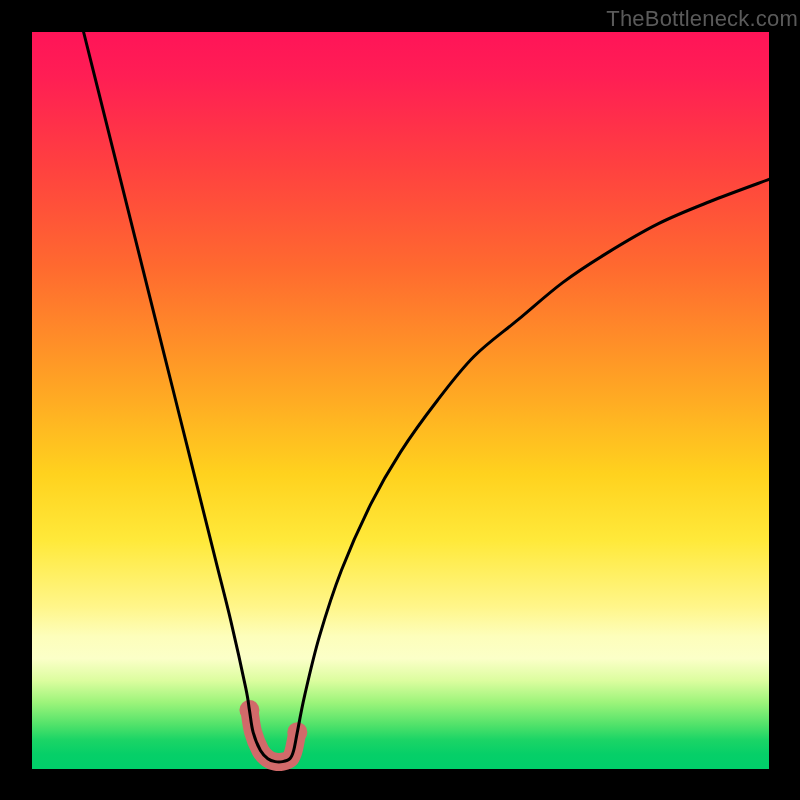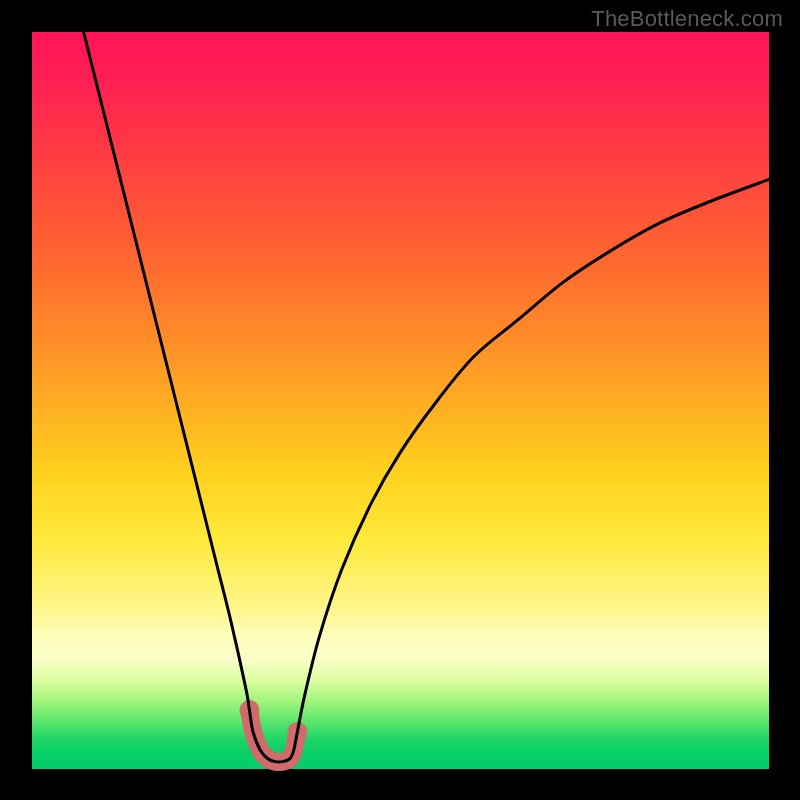--- a/index.html
+++ b/index.html
@@ -41,21 +41,21 @@
       #9cf47a 91%,
       #51e26a 94%,
       #1cd566 96%,
       #06cf68 98%,
       #00cf6a 100%
     );
   }
   .watermark {
     position: absolute;
     top: 6px;
-    right: 17px;
+    right: 2px;
     color: #5a5a5a;
     font-size: 22px;
     font-weight: 500;
     letter-spacing: 0.2px;
     user-select: none;
   }
   svg.curve {
     position: absolute;
     left: 0;
     top: 0;

